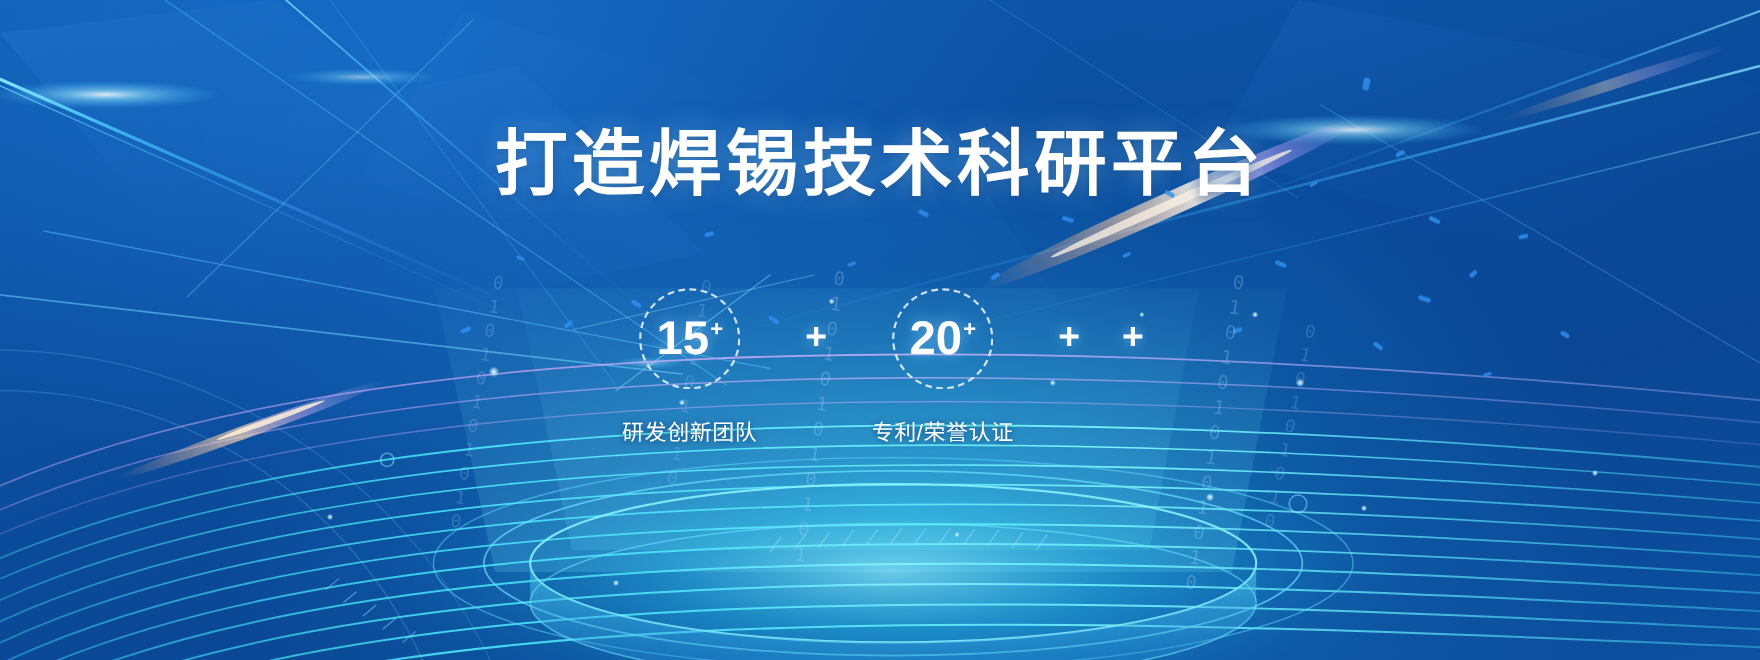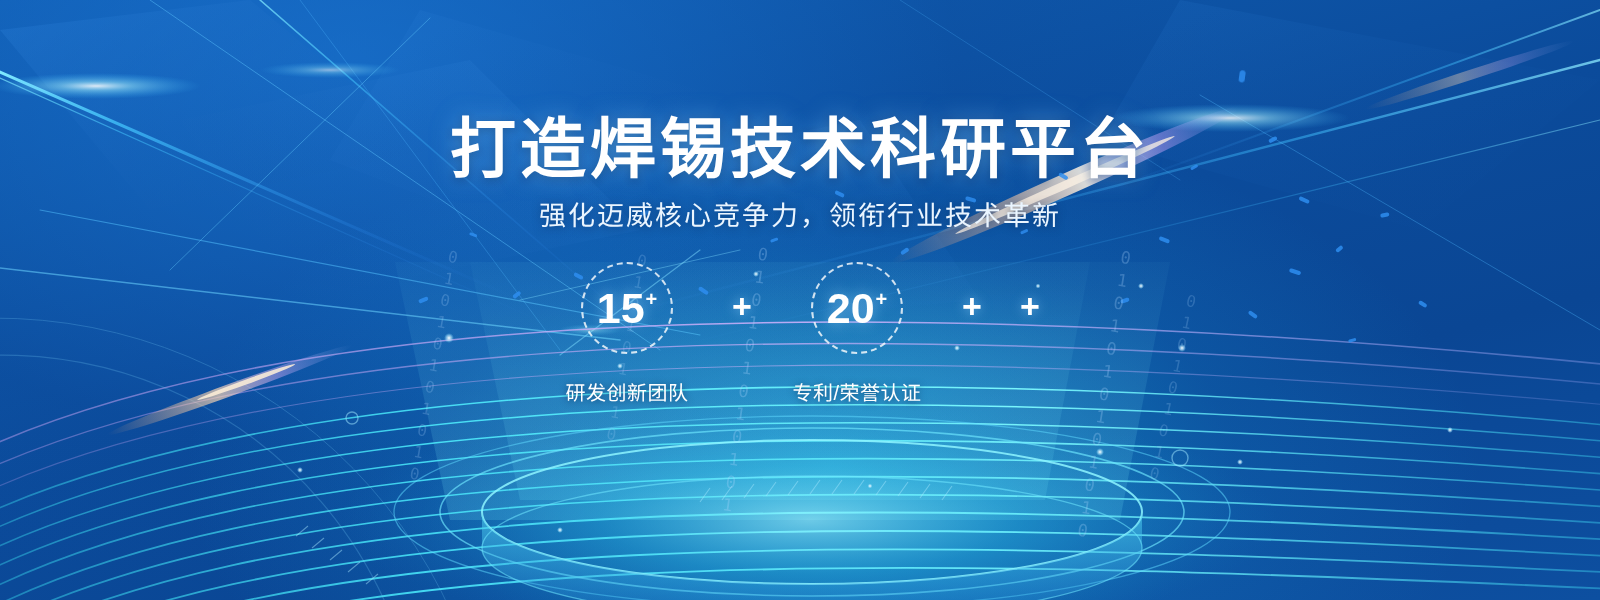--- a/index.html
+++ b/index.html
@@ -321,21 +321,20 @@
     <span class="binary b1">01010101010</span>
     <span class="binary b2">010101010</span>
     <span class="binary b3">010101010101</span>
     <span class="binary b4">0101010101010</span>
     <span class="binary b5">010101010</span>
   </div>
 
   <div class="content">
 
     <div class="title">打造焊锡技术科研平台</div>
-    <div class="subtitle">强化迈威核心竞争力，领衔行业技术革新</div>
 
     <div class="stats">
 
       <div class="stat">
         <div class="circle">
           <div class="num">
             <span>15</span>
               <sup>+</sup>
           </div>
         </div>

